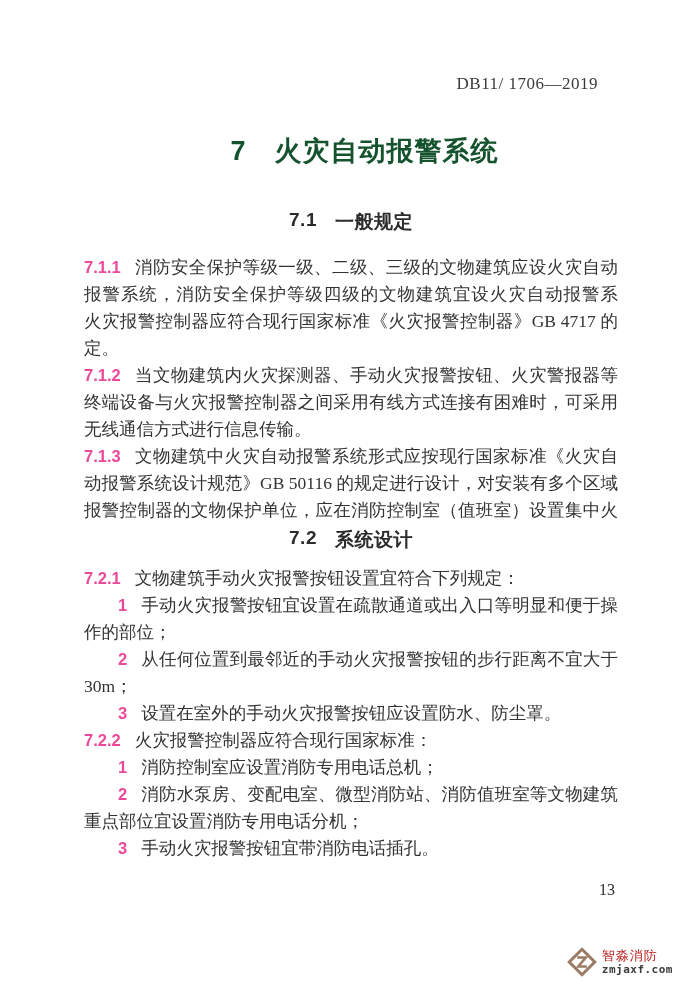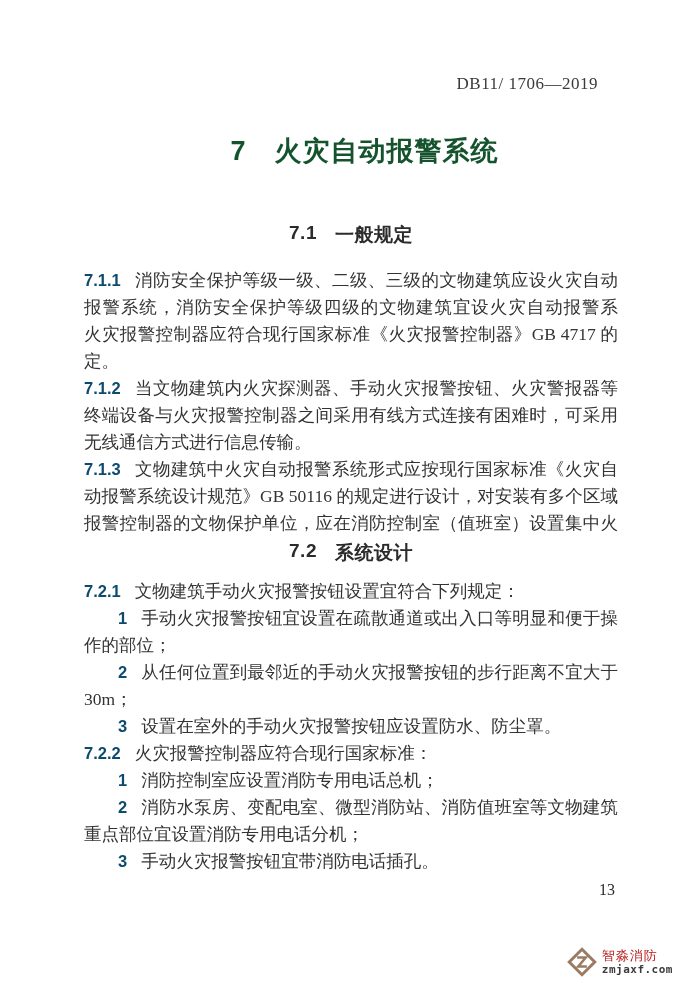--- a/index.html
+++ b/index.html
@@ -23,41 +23,41 @@
     position:absolute; top:133px; left:0; right:0;
     text-align:center;
     font-family:"Liberation Sans","DejaVu Sans",sans-serif;
     font-weight:bold; font-size:27px; color:#14532d;
     letter-spacing:1px;
     padding-left:39px;
   }
   .chapter-title .num { margin-right:28px; }
   
   .doc-body {
-    position:absolute; top:222px; left:84px; width:534px;
+    position:absolute; top:209px; left:84px; width:534px;
     font-size:17.5px; color:#333333;
   }
   .block-heading {
     height:45px;
     display:flex; justify-content:center; align-items:flex-start;
     gap:18px;
     font-family:"Liberation Sans","DejaVu Sans",sans-serif;
     font-weight:bold; font-size:19px; color:#2b2b2b;
     letter-spacing:0.5px;
   }
   .doc-body > .block-heading:not(:first-child){ height:38px; padding-top:3px; }
   .line {
     height:27px; line-height:27px;
     overflow:hidden;
   }
   .line.fill { text-align:justify; text-align-last:justify; }
   .line.indent { padding-left:34px; }
   .line .label {
     font-family:"Liberation Sans","DejaVu Sans",sans-serif;
-    font-weight:bold; font-size:16.5px; color:#0c4a6e;
+    font-weight:bold; font-size:16.5px; color:#ec4899;
     margin-right:14px;
   }
   
   .page-number {
     position:absolute; top:881px; left:599px;
     font-size:16px; color:#2c2c2c;
     font-family:"Liberation Serif","DejaVu Serif",serif;
   }
   
   .watermark {

